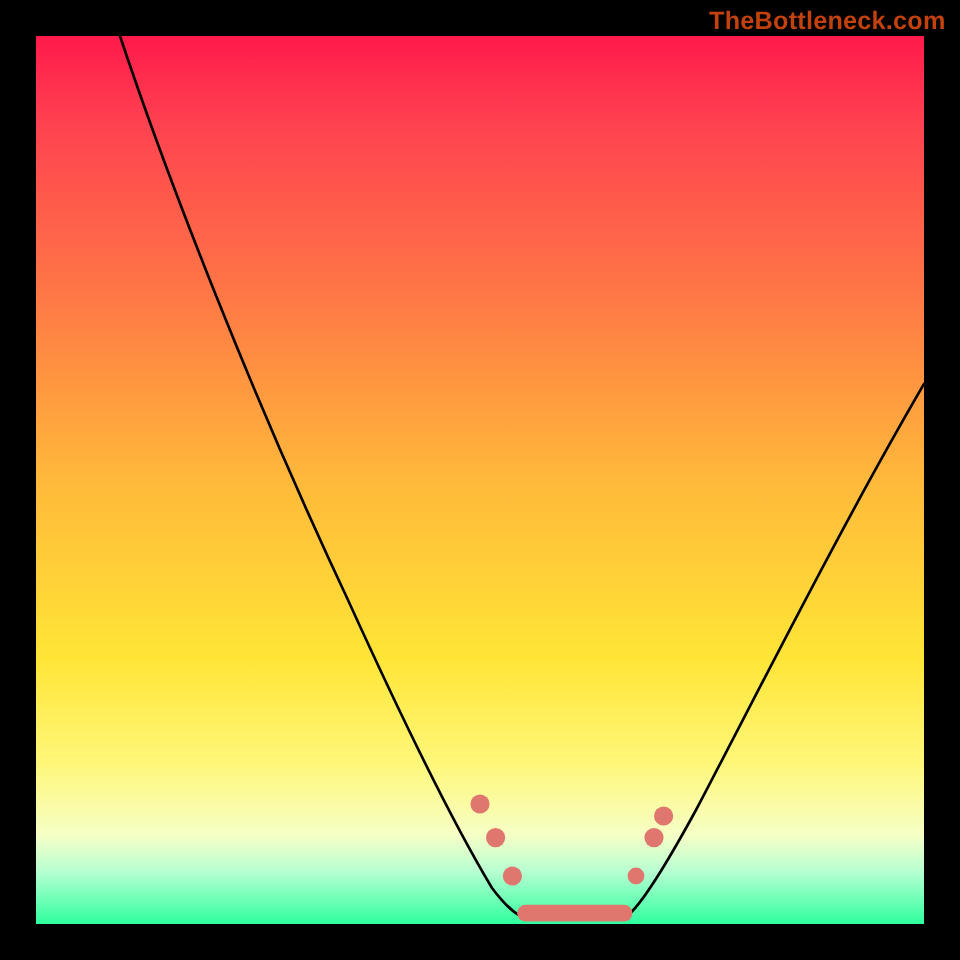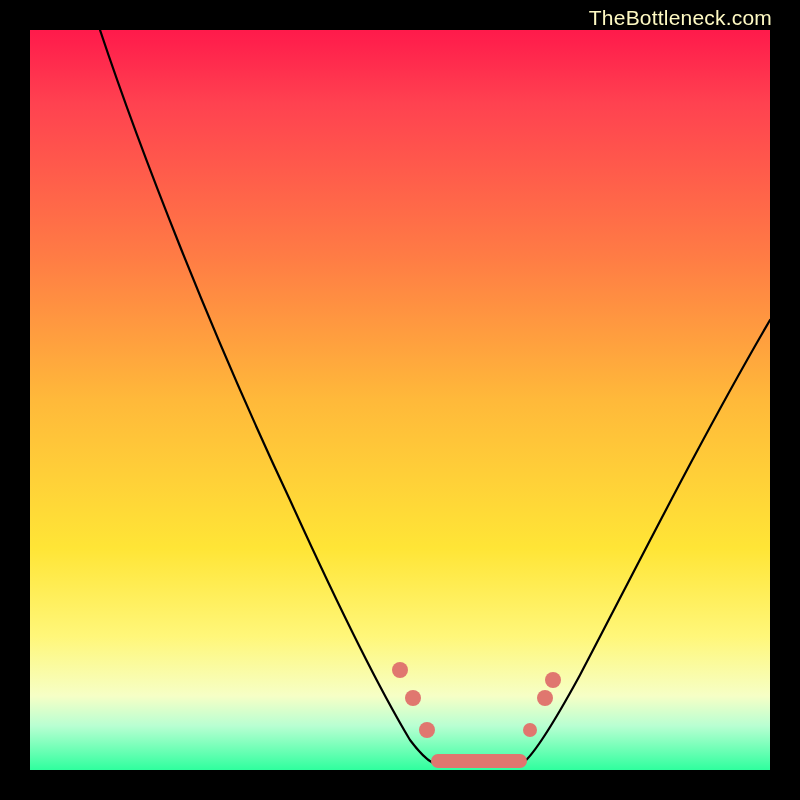--- a/index.html
+++ b/index.html
@@ -58,24 +58,24 @@
   }
   .curve-svg .floor {
     fill: none;
     stroke: #e0776f;
     stroke-width: 14;
     stroke-linecap: round;
   }
   .watermark {
     position: absolute;
     top: 6px;
-    right: 28px;
-    color: #fef9c3;
+    right: 12px;
+    color: #c2410c;
     font-size: 21px;
-    font-weight: 400;
+    font-weight: 700;
     letter-spacing: 0.2px;
     user-select: none;
   }
 </style>
 </head>
 <body>
 
 <div class="frame">
 
   <div class="plot">

